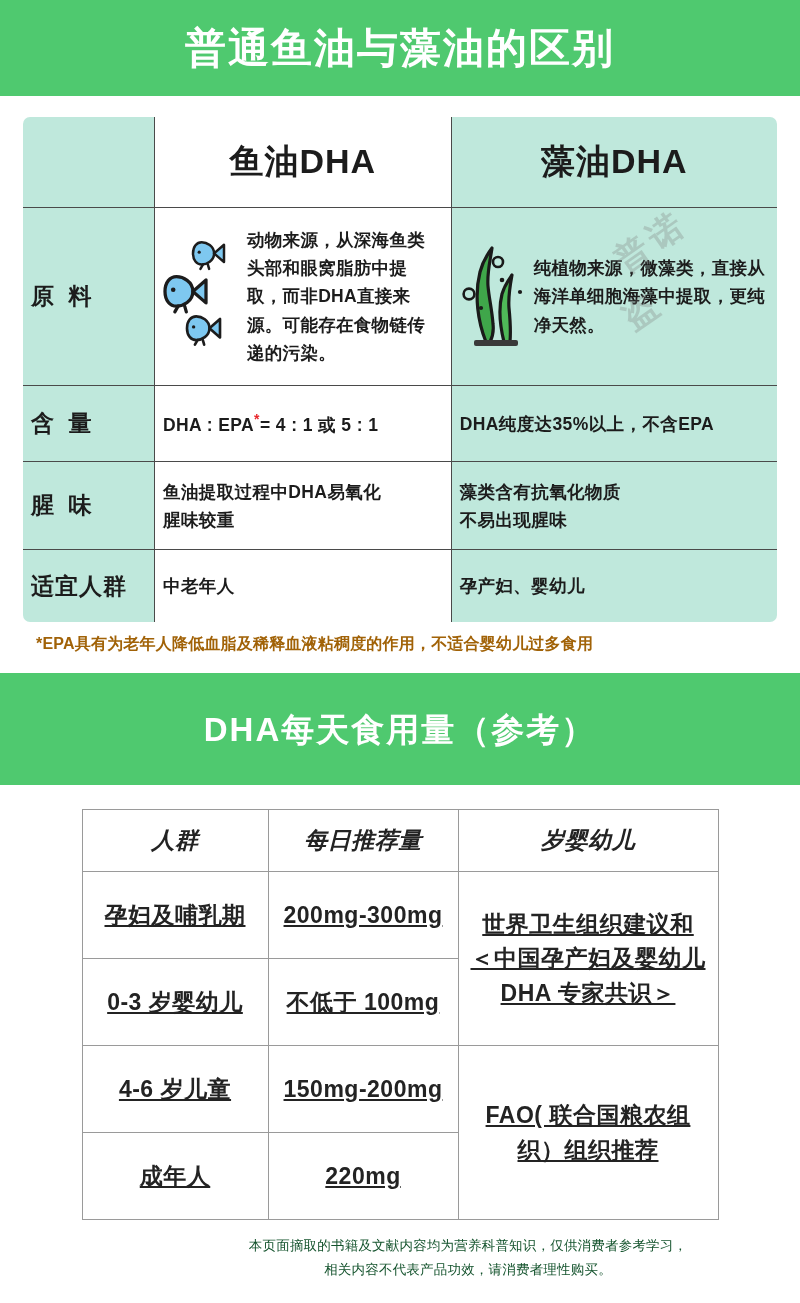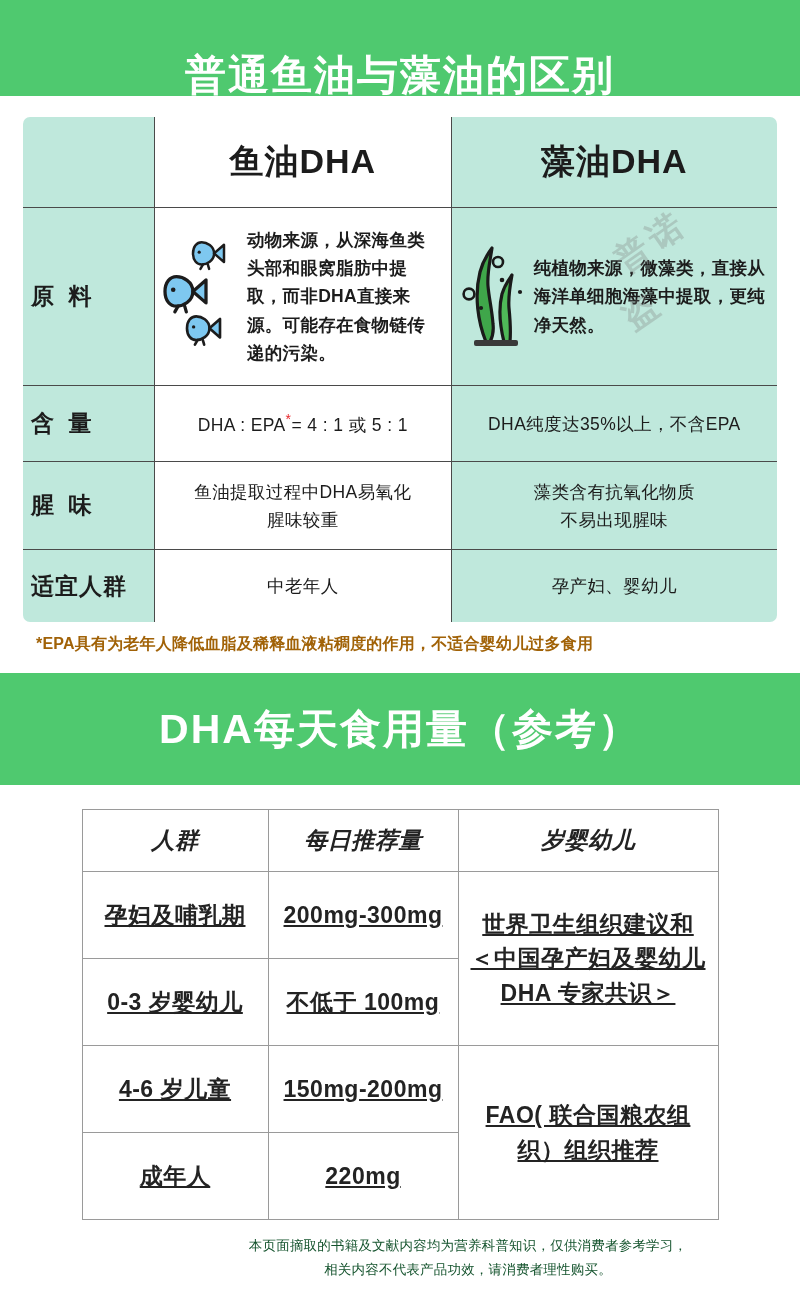--- a/index.html
+++ b/index.html
@@ -26,24 +26,24 @@
     align-items: center;
     justify-content: center;
   }
   .banner-title {
     color: #ffffff;
     font-weight: bold;
     letter-spacing: 2px;
     text-align: center;
     line-height: 1;
   }
-  #banner-1 { height: 96px; align-items: flex-end; }
+  #banner-1 { height: 96px; }
   #banner-1 .banner-title { font-size: 41px; }
   #banner-2 { height: 112px; margin-top: 0; }
-  #banner-2 .banner-title { font-size: 41px; }
+  #banner-2 .banner-title { font-size: 33px; }
 
   
   .compare-wrap {
     padding: 18px 20px 0 20px;
     position: relative;
   }
   table.compare {
     width: 760px;
     border-collapse: collapse;
     table-layout: fixed;
@@ -89,23 +89,23 @@
   .cellflex .art { flex: 0 0 auto; }
   .cellflex .txt {
     font-size: 17.5px;
     font-weight: bold;
     color: #1c1c1c;
     line-height: 1.62;
     letter-spacing: 0.3px;
     text-align: left;
   }
   .centered-txt {
-    text-align: center;
+    text-align: left;
     font-size: 17.5px;
-    font-weight: normal;
+    font-weight: bold;
     color: #1c1c1c;
     line-height: 1.6;
     letter-spacing: 0.4px;
   }
   .row-material td { height: 178px; }
   .row-content  td { height: 76px; }
   .row-smell    td { height: 88px; }
   .row-people   td { height: 74px; }
 
   .epa-star {

